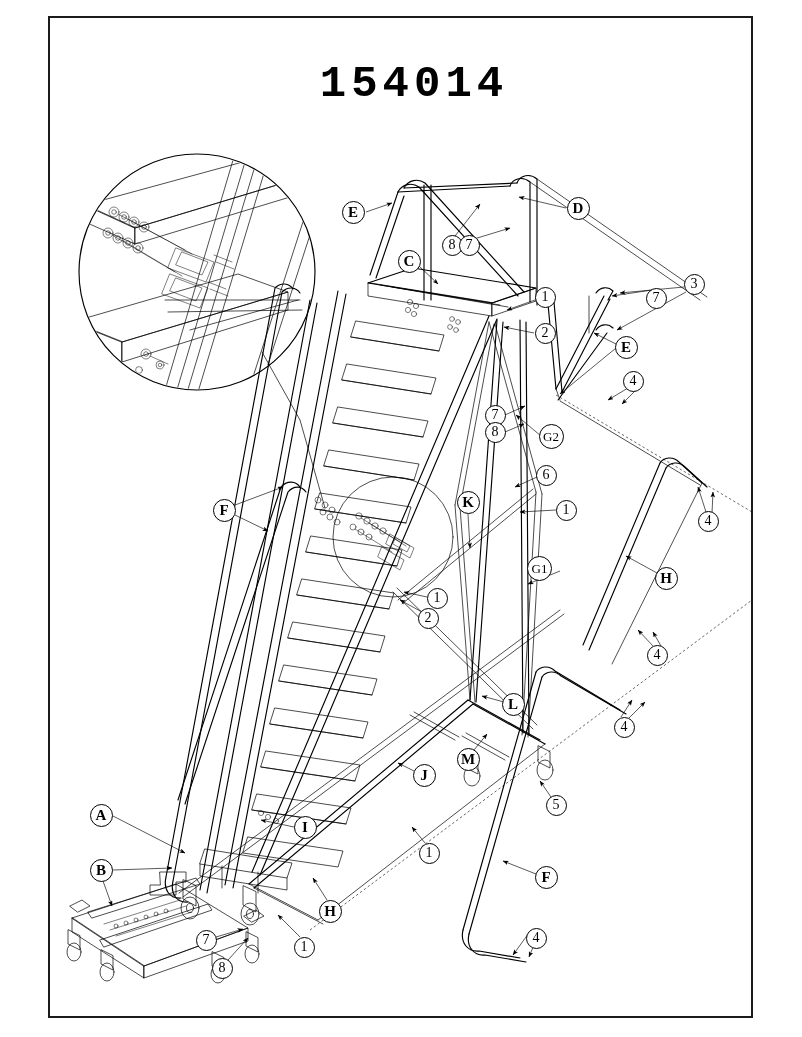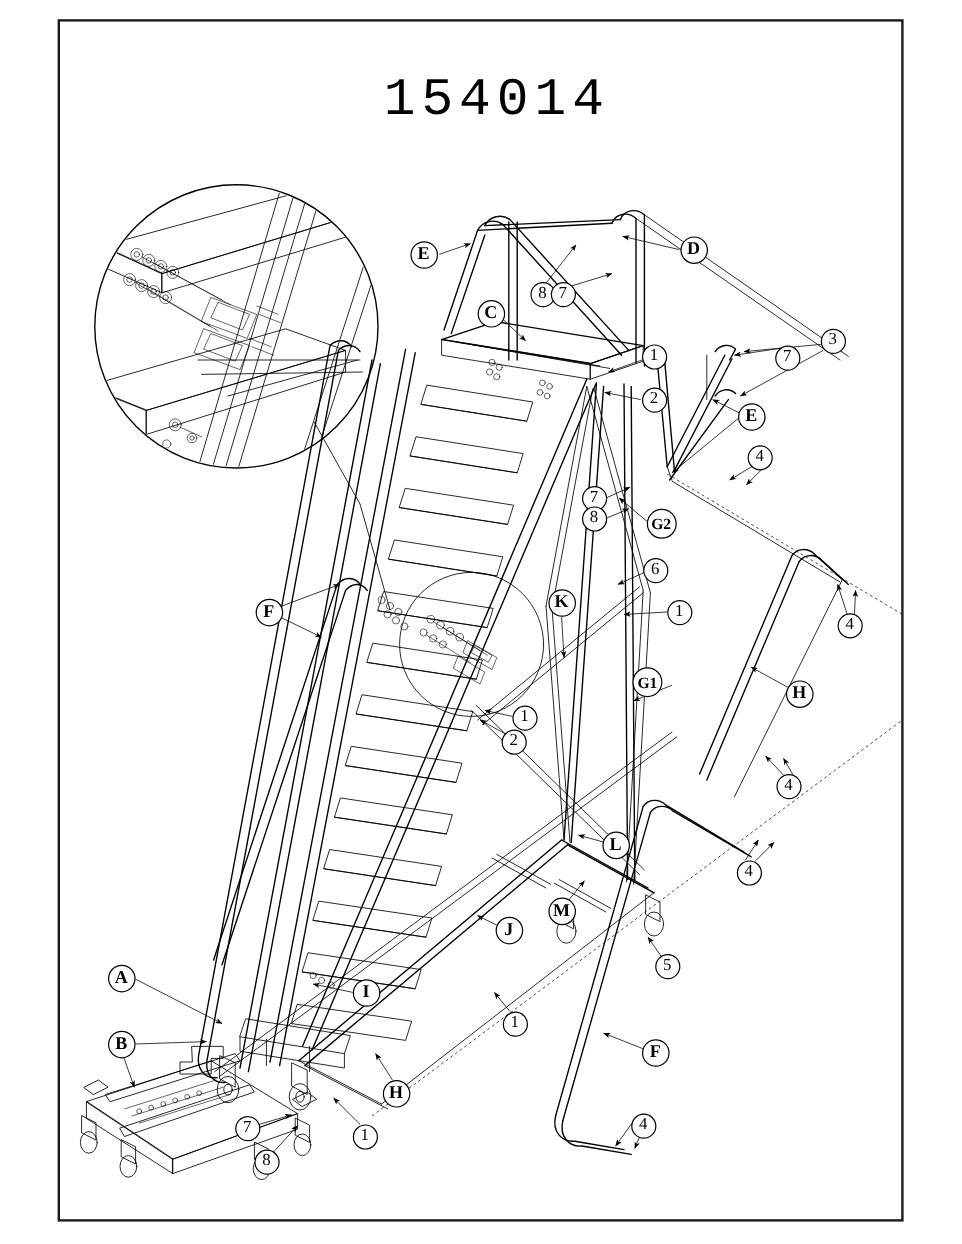--- a/index.html
+++ b/index.html
@@ -14,36 +14,36 @@
   }
   
   #frame{
     position:absolute;left:48px;top:16px;width:705px;height:1002px;
     border:2px solid #1b1b1b;background:#ffffff;box-sizing:border-box;
   }
   
   #title{
     position:absolute;left:0;right:0;top:62px;text-align:center;
     font-family:"Liberation Mono","DejaVu Sans Mono",monospace;
-    font-size:44px;letter-spacing:5px;color:#000;font-weight:400;
+    font-size:44px;letter-spacing:5px;color:#000;font-weight:700;
     line-height:1;
     margin-left:26px;
   }
   
   #art{position:absolute;left:0;top:0;width:802px;height:1037px;overflow:visible;}
   
   .callout{
     position:absolute;border:1.6px solid #000;border-radius:50%;
     background:#fff;color:#000;
     display:flex;align-items:center;justify-content:center;
     font-family:"Liberation Serif","DejaVu Serif",serif;
     line-height:1;box-sizing:border-box;z-index:30;
   }
   .callout.letter{width:23px;height:23px;font-size:15px;font-weight:700;}
-  .callout.letter.wide{width:25px;height:25px;font-size:13px;font-weight:700;}
+  .callout.letter.wide{width:25px;height:25px;font-size:13px;font-weight:400;}
   .callout.num{width:21px;height:21px;font-size:14px;font-weight:400;}
 </style>
 </head>
 <body>
 
 <div id="page">
 
   <div id="frame"></div>
 
   <div id="title">154014</div>

